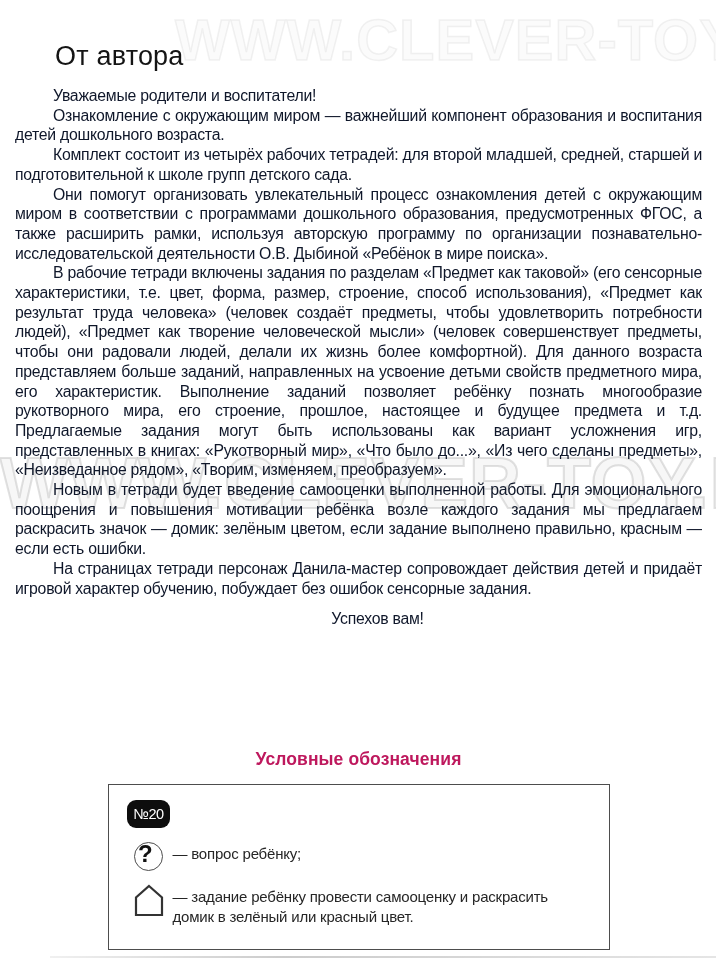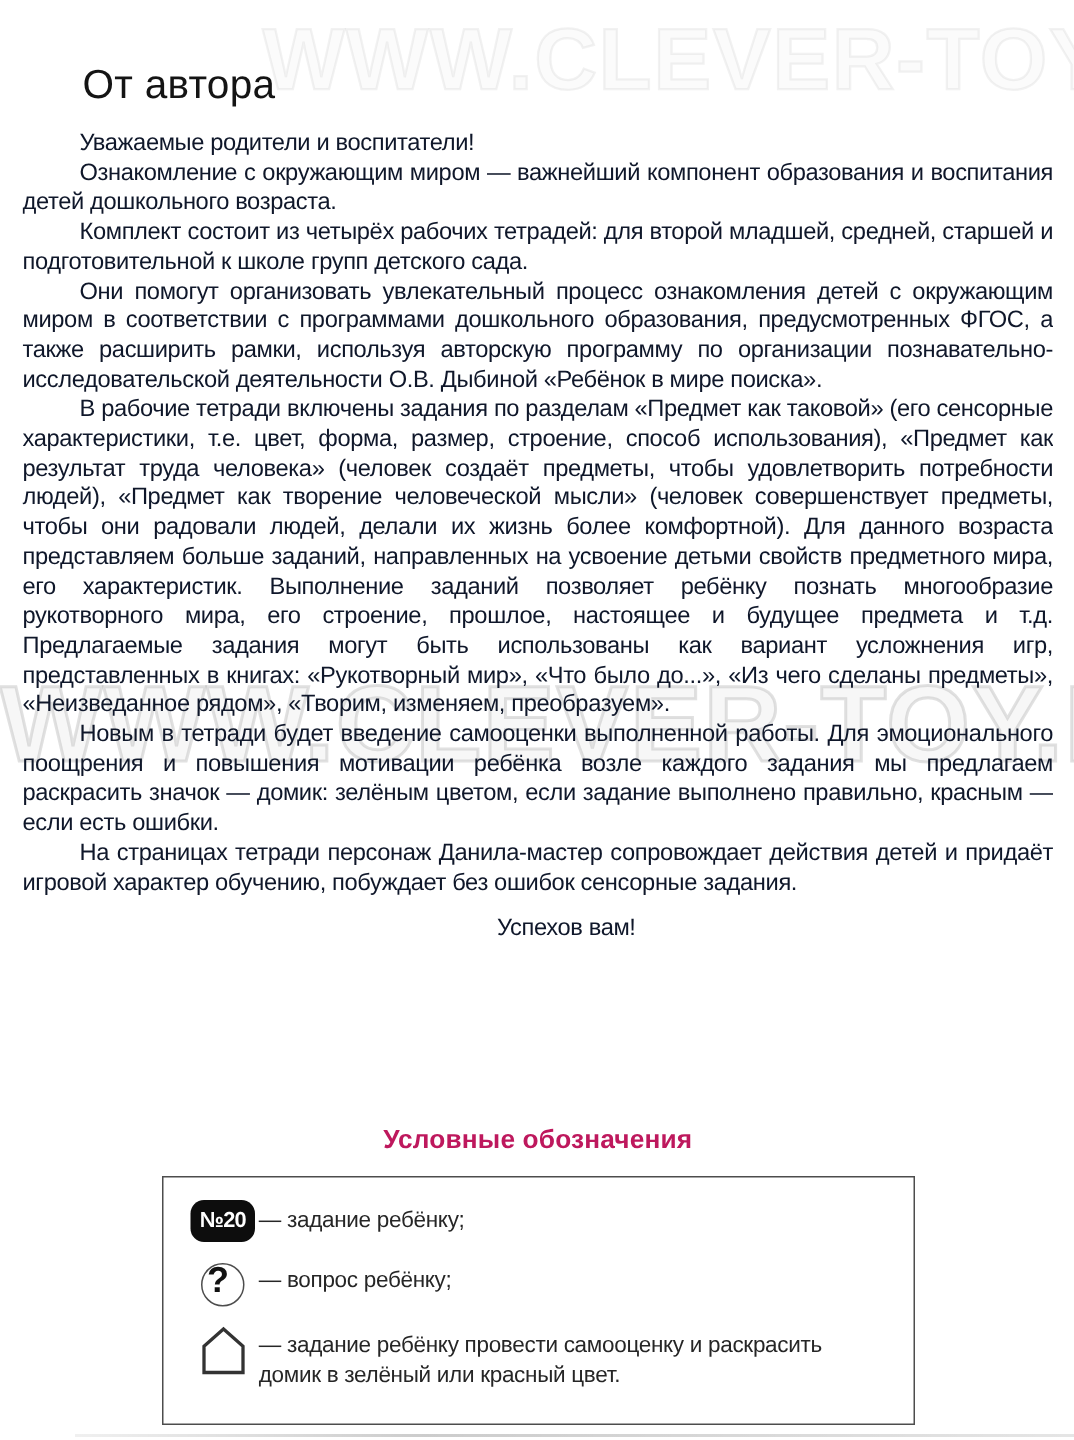--- a/index.html
+++ b/index.html
@@ -102,21 +102,21 @@
     font-size: 15px;
     line-height: 20px;
     letter-spacing: -0.2px;
     color: #262626;
     padding-top: 4px;
   }
   .num-badge {
     display: inline-block;
     background: #0d0d0d;
     color: #ffffff;
-    font-weight: bold;
+    font-weight: normal;
     font-size: 14.5px;
     line-height: 1;
     padding: 7px 6px 6px 6px;
     border-radius: 9px;
     letter-spacing: -0.5px;
     text-align: right;
   }
   .q-icon {
     position: relative;
     width: 27px;
@@ -172,21 +172,20 @@
     </div>
 
     <h2 class="legend-title">Условные обозначения</h2>
 
     <div class="legend-box">
 
       <div class="legend-row">
         <span class="icon-cell">
           <span class="num-badge">№20</span>
         </span>
-        <span class="legend-label">— задание ребёнку;</span>
       </div>
 
       <div class="legend-row">
         <span class="icon-cell">
           <span class="q-icon">
             <span class="q-glyph">?</span>
           </span>
         </span>
         <span class="legend-label">— вопрос ребёнку;</span>
       </div>

